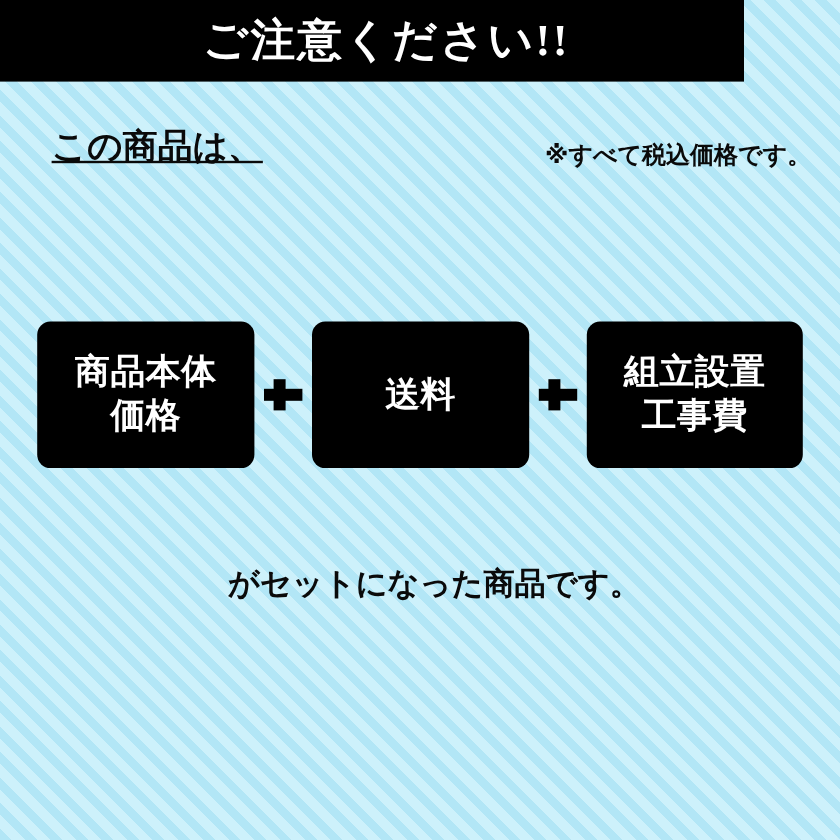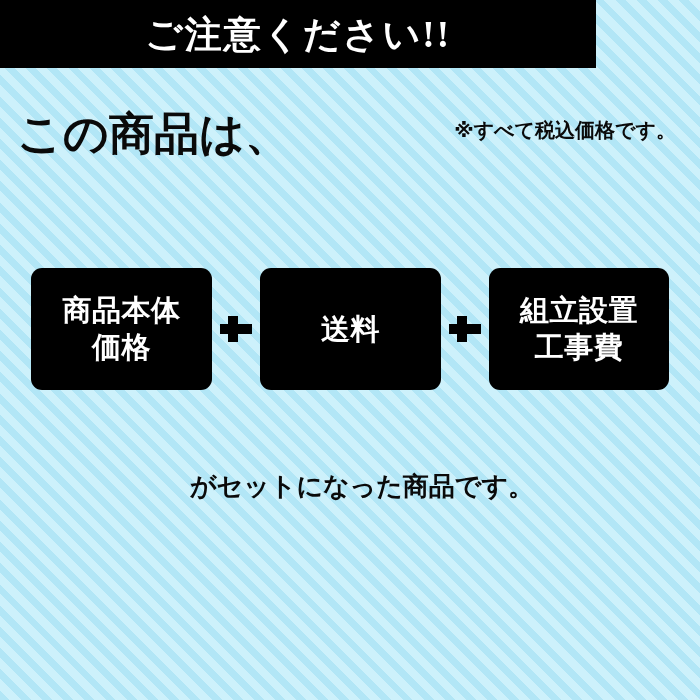--- a/index.html
+++ b/index.html
@@ -32,42 +32,44 @@
   #header-banner {
     position: absolute;
     left: 0;
     top: 0;
     width: 596px;
     height: 68px;
     background: #000000;
     display: flex;
     align-items: center;
     justify-content: center;
+    padding-left: 24px;
   }
   #header-title {
     color: #ffffff;
     font-family: "Liberation Serif", "DejaVu Serif", serif;
     font-weight: 700;
     font-size: 37px;
     letter-spacing: 2px;
     line-height: 1;
     white-space: nowrap;
   }
 
   
   #headline {
     position: absolute;
-    left: 17px;
+    left: 43px;
     top: 104px;
     color: #0a0a0a;
     font-weight: 700;
-    font-size: 45px;
+    font-size: 29px;
     line-height: 1.32;
     letter-spacing: 0px;
     white-space: nowrap;
+    text-decoration: underline;
   }
   #headline .hl-line {
     display: block;
   }
 
   
   #tax-note {
     position: absolute;
     right: 24px;
     top: 120px;

